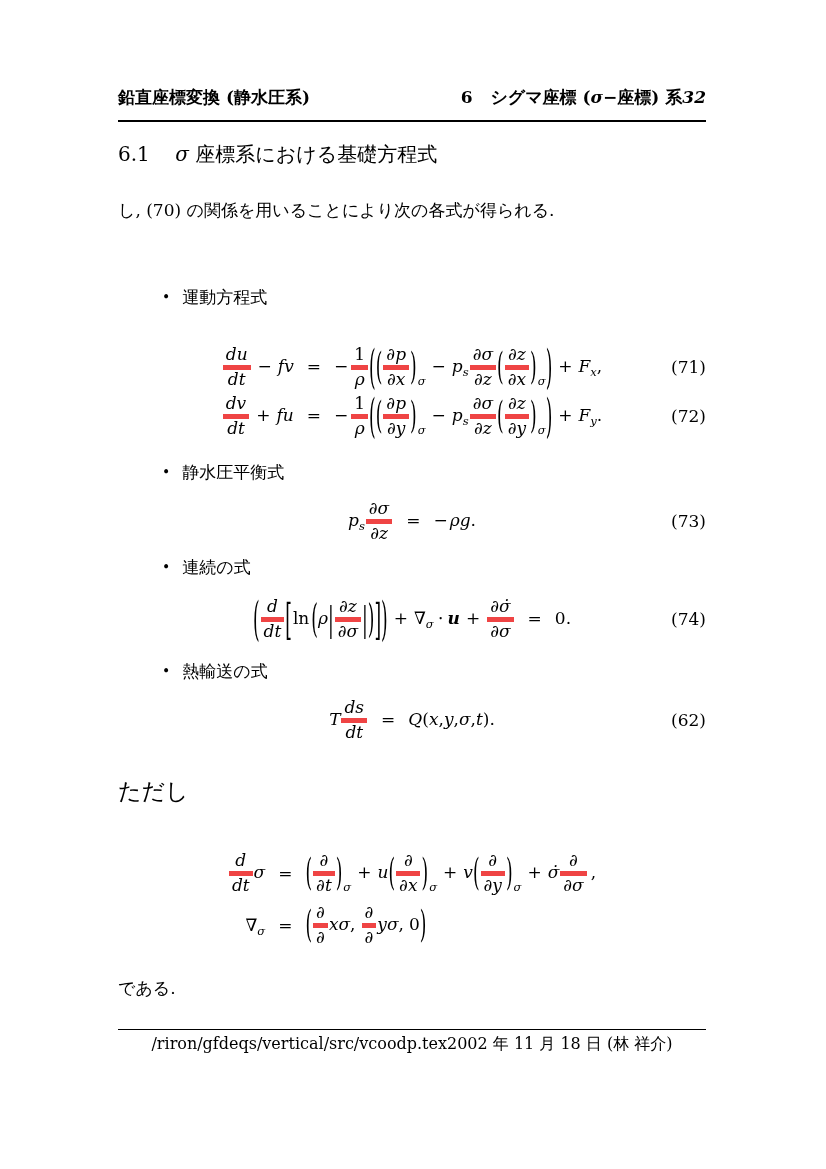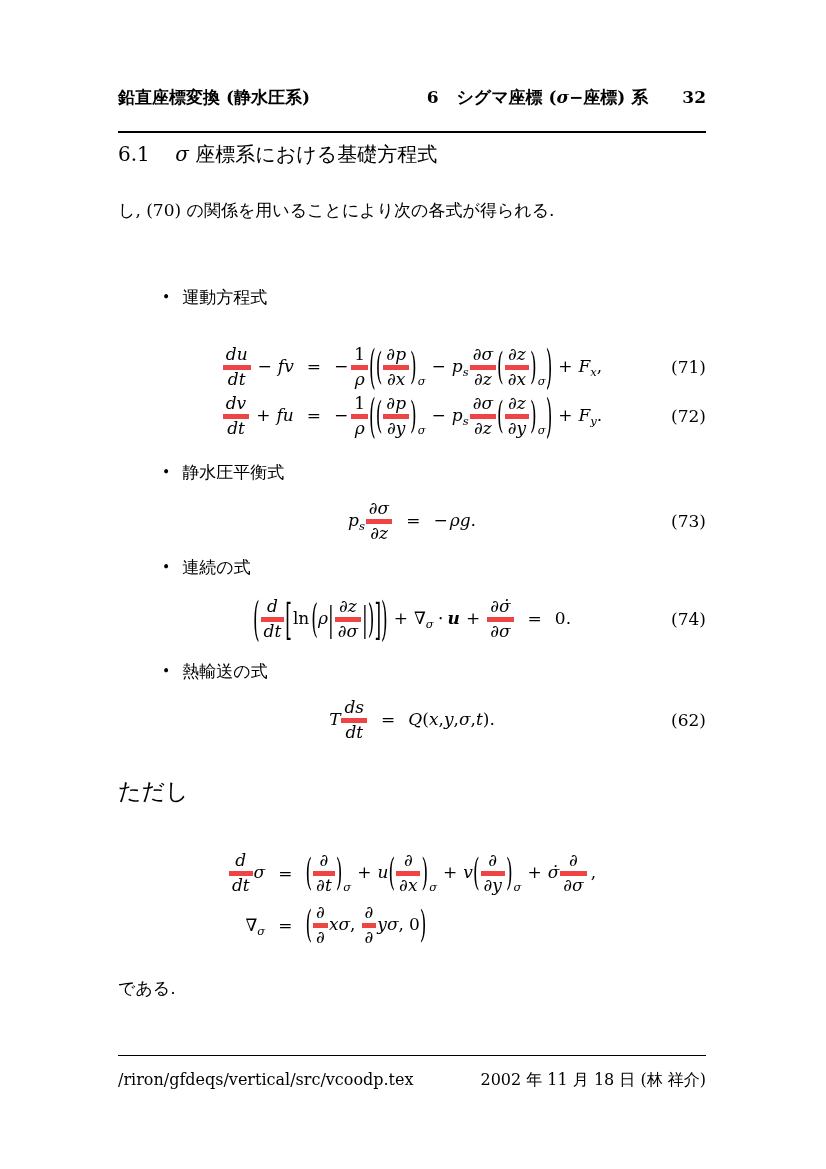--- a/index.html
+++ b/index.html
@@ -2,24 +2,24 @@
 <html><head>
 <meta charset="utf-8">
 <style>
   html,body{margin:0;padding:0;background:#ffffff;}
   #page{position:relative;width:826px;height:1169px;background:#ffffff;color:#000;
         font-family:"DejaVu Serif","Liberation Serif",serif;overflow:hidden;}
   #content{position:absolute;left:118px;top:0;width:588px;height:1169px;}
 
   
   .hdr{position:absolute;top:86px;left:0;width:100%;display:flex;justify-content:space-between;
-       align-items:flex-start;border-bottom:2px solid #000;padding-bottom:22px;
+       align-items:flex-start;border-bottom:2px solid #000;padding-bottom:11px;
        font-weight:bold;font-size:17px;}
   .hdr-right{display:flex;align-items:baseline;}
-  .hdr-page{margin-left:34px;}
+  .hdr-page{font-style:italic;}
 
   
   .sec-heading{position:absolute;top:141px;left:0;font-size:20px;font-weight:normal;}
   .intro{position:absolute;top:196px;left:0;width:100%;font-size:17px;line-height:29px;}
 
   
   .bullet{position:absolute;left:44px;font-size:17px;}
   .bullet .bullet-marker::before{content:"•";}
   .bullet .bullet-marker{margin-right:12px;font-size:14px;vertical-align:1px;}
   .b1{top:286px}.b2{top:461px}.b3{top:556px}.b4{top:660px}
@@ -54,22 +54,22 @@
   .tadashi-label{position:absolute;top:776px;left:0;font-size:23px;}
   .align-grid{position:absolute;top:851px;left:0;width:100%;display:grid;
               grid-template-columns:auto auto auto;justify-content:center;align-items:center;
               row-gap:8px;font-size:17px;}
   .al-lhs{justify-self:end;text-align:right;}
   .al-rel{padding:0 13px;justify-self:center;}
   .al-rhs{justify-self:start;}
   .closing{position:absolute;top:977px;left:0;font-size:17px;}
 
   
-  .footer{position:absolute;top:1055px;left:0;width:100%;border-top:1px solid #000;
-          padding-top:14px;display:flex;justify-content:space-between;font-size:16px;}
+  .footer{position:absolute;top:1029px;left:0;width:100%;border-top:1px solid #000;
+          padding-top:4px;display:flex;justify-content:center;font-size:16px;}
 </style>
 </head>
 <body>
 
 <div id="page">
   <div id="content">
 
     <div class="hdr">
       <span>鉛直座標変換 (静水圧系)</span>
       <span class="hdr-right">

